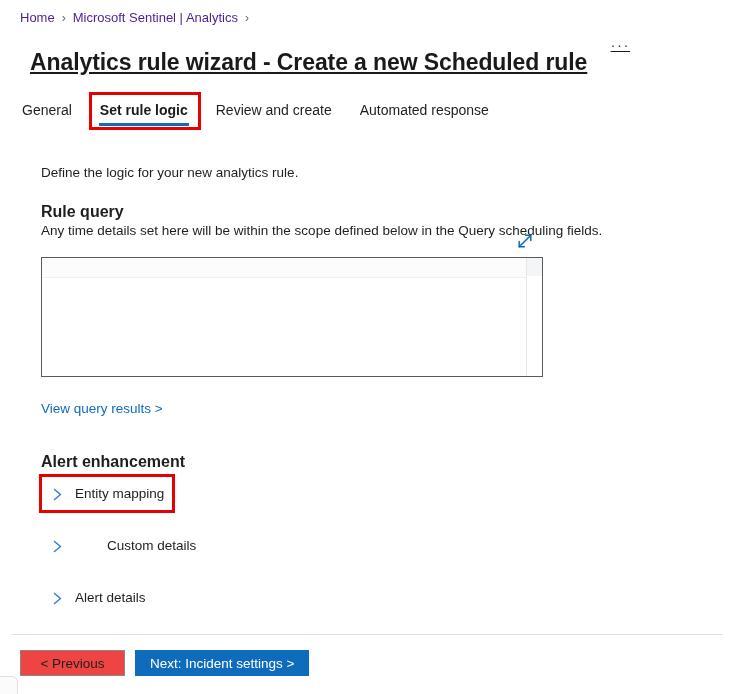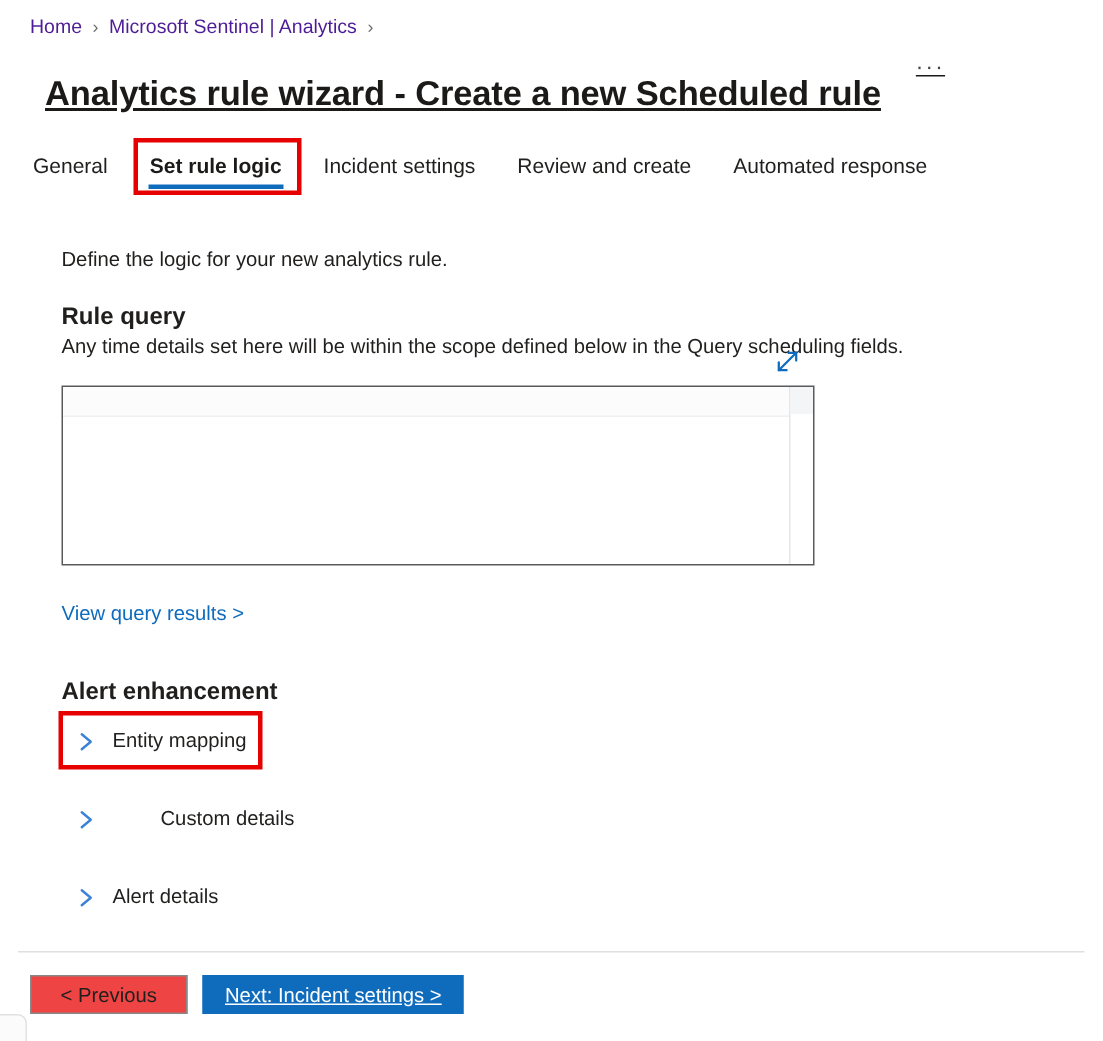--- a/index.html
+++ b/index.html
@@ -287,21 +287,20 @@
     border: 1px solid #8a8886;
     color: #201f1e;
     min-width: 105px;
   }
   .btn-primary {
     background: #0f6cbd;
     border: 1px solid #0f6cbd;
     color: #ffffff;
     margin-left: 10px;
     min-width: 170px;
-    text-decoration: underline;
   }
 
   .corner-ghost {
     position: absolute;
     left: -14px;
     top: 676px;
     width: 30px;
     height: 30px;
     border: 1px solid #e3e1df;
     border-radius: 6px;
@@ -326,23 +325,20 @@
 
 <div class="tabs">
   <div class="tab">
     <span>General</span>
   </div>
   <div class="tab active">
     <span>Set rule logic</span>
     <span class="tab-underline"></span>
   </div>
   <div class="tab">
-    <span>Incident settings</span>
-  </div>
-  <div class="tab">
     <span>Review and create</span>
   </div>
   <div class="tab">
     <span>Automated response</span>
   </div>
 </div>
 <div class="anno-tab"></div>
 
 <p class="intro">Define the logic for your new analytics rule.</p>
 

